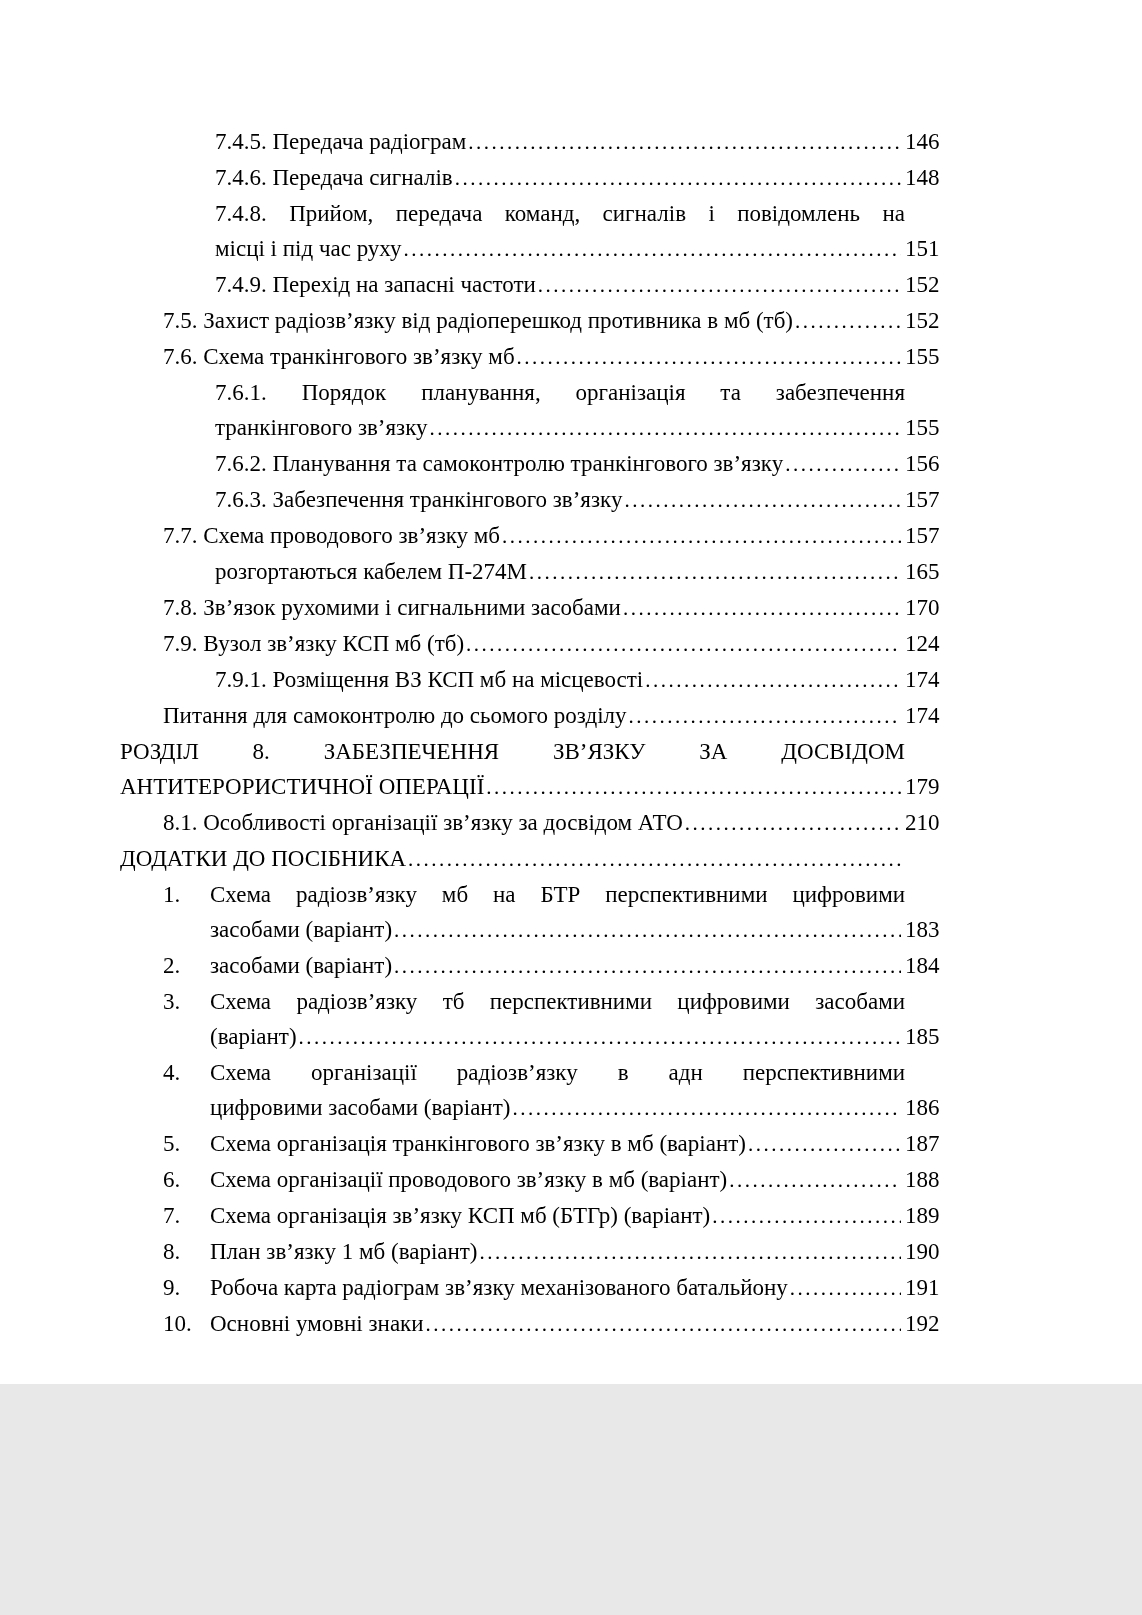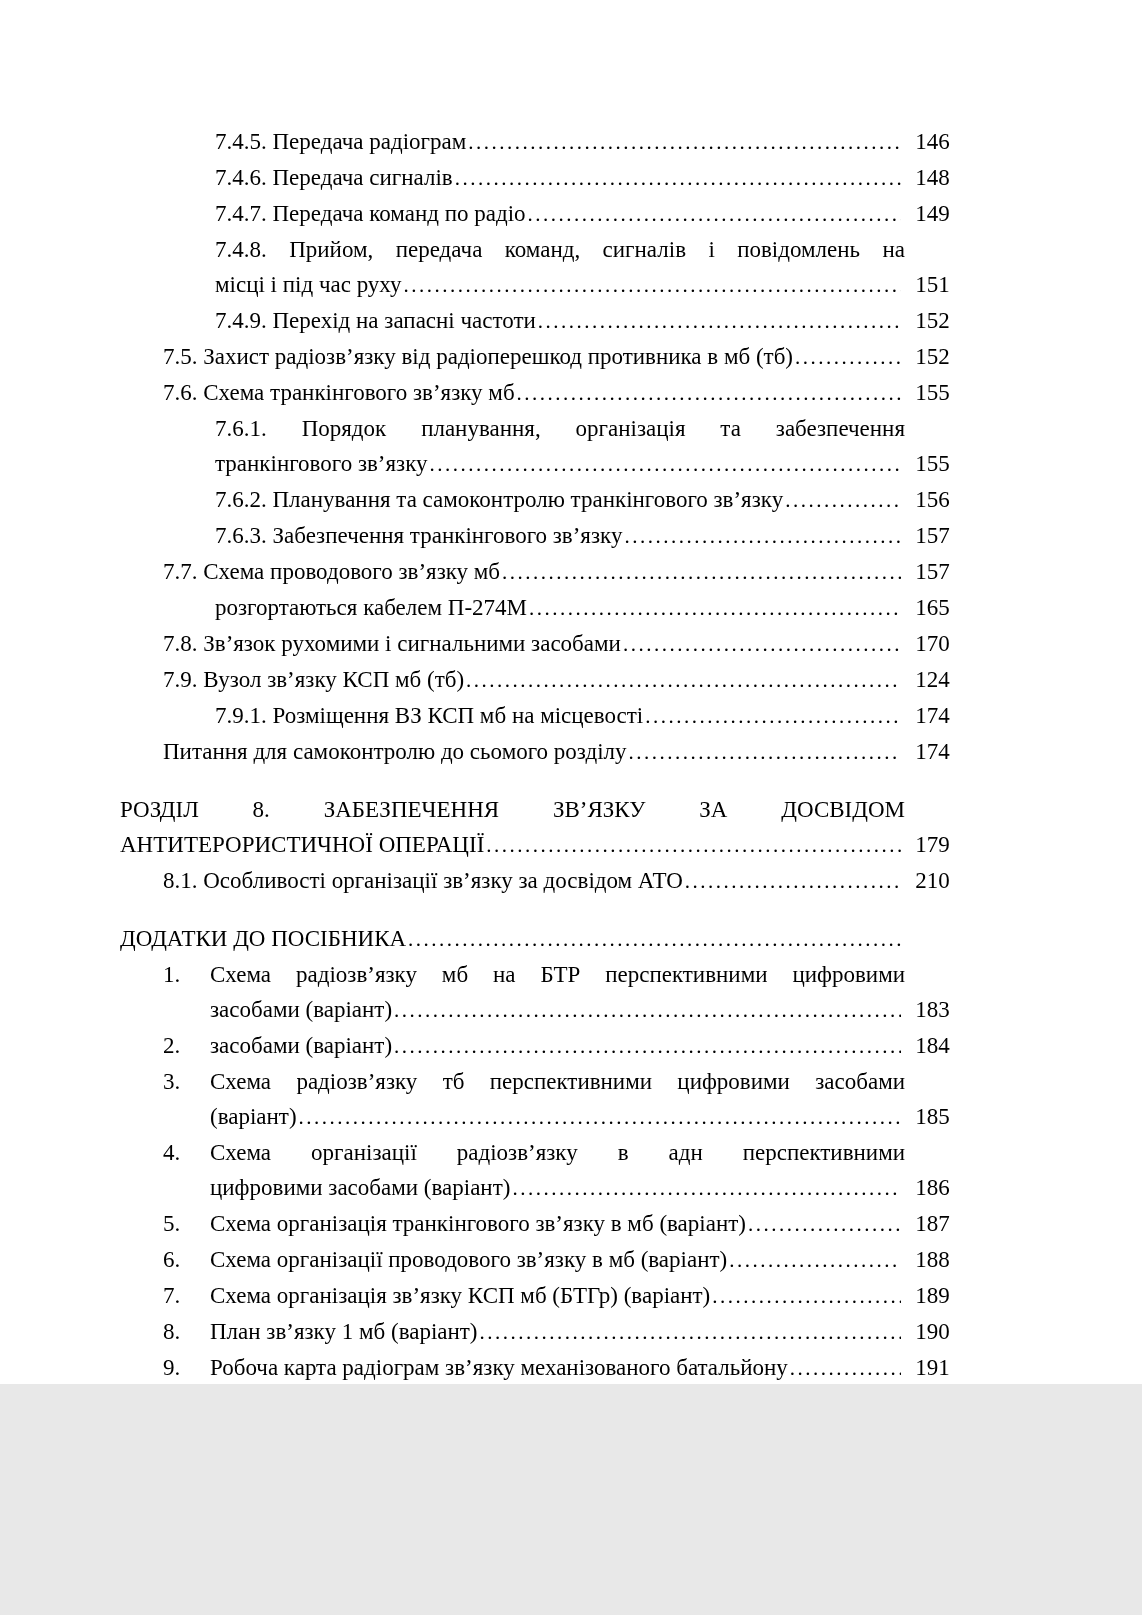--- a/index.html
+++ b/index.html
@@ -17,21 +17,21 @@
     padding: 124px 182px 0 120px;
     font-family: "Liberation Serif", serif;
     color: #000;
     overflow: hidden;
   }
   .toc {
     font-size: 23px;
     line-height: 35px;
   }
   .entry { position: relative; }
-  .entry.l0 { padding-left: 0; margin-top: 22px; }
+  .entry.l0 { padding-left: 0; }
   .entry.l1 { padding-left: 43px; }
   .entry.l2 { padding-left: 95px; }
   .entry.app { padding-left: 90px; }
   .entry .num {
     position: absolute;
     left: 43px;
     top: 0;
   }
   .line-justified {
     text-align: justify;
@@ -53,21 +53,21 @@
     min-width: 8px;
     margin-left: 2px;
   }
   .dots::after {
     content: "...................................................................................................................................................................................";
     letter-spacing: 2.5px;
     font-size: 21px;
   }
   .pagenum {
     flex: 0 0 55px;
-    text-align: center;
+    text-align: left;
     padding-left: 4px;
   }
   .footer {
     position: absolute;
     top: 1472px;
     left: 0;
     width: 100%;
     text-align: center;
     font-size: 23px;
     font-family: "Liberation Serif", serif;
@@ -86,27 +86,20 @@
         </div>
       </div>
       <div class="entry l2">
         <div class="line-last">
           <span class="txt">7.4.6. Передача сигналів</span>
           <span class="dots"></span>
           <span class="pagenum">148</span>
         </div>
       </div>
       <div class="entry l2">
-        <div class="line-last">
-          <span class="txt">7.4.7. Передача команд по радіо</span>
-          <span class="dots"></span>
-          <span class="pagenum">149</span>
-        </div>
-      </div>
-      <div class="entry l2">
         <div class="line-justified">7.4.8. Прийом, передача команд, сигналів і повідомлень на</div>
         <div class="line-last">
           <span class="txt">місці і під час руху</span>
           <span class="dots"></span>
           <span class="pagenum">151</span>
         </div>
       </div>
       <div class="entry l2">
         <div class="line-last">
           <span class="txt">7.4.9. Перехід на запасні частоти</span>

